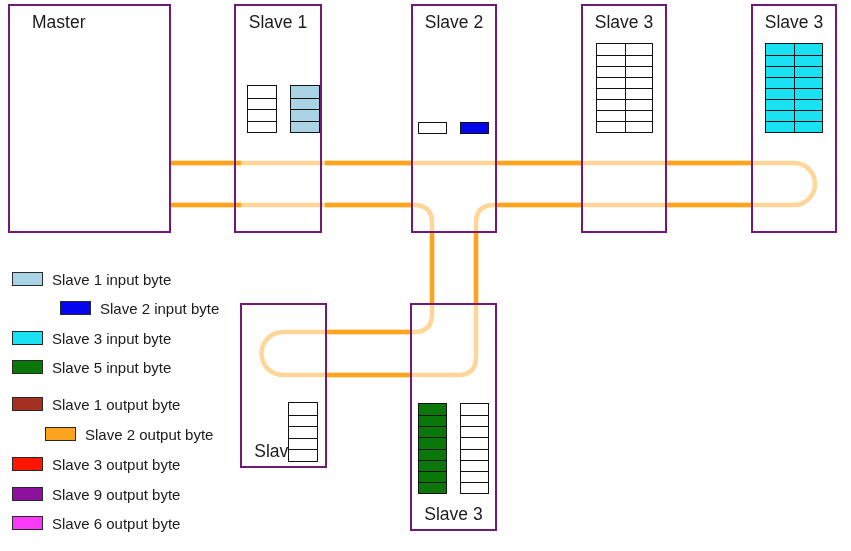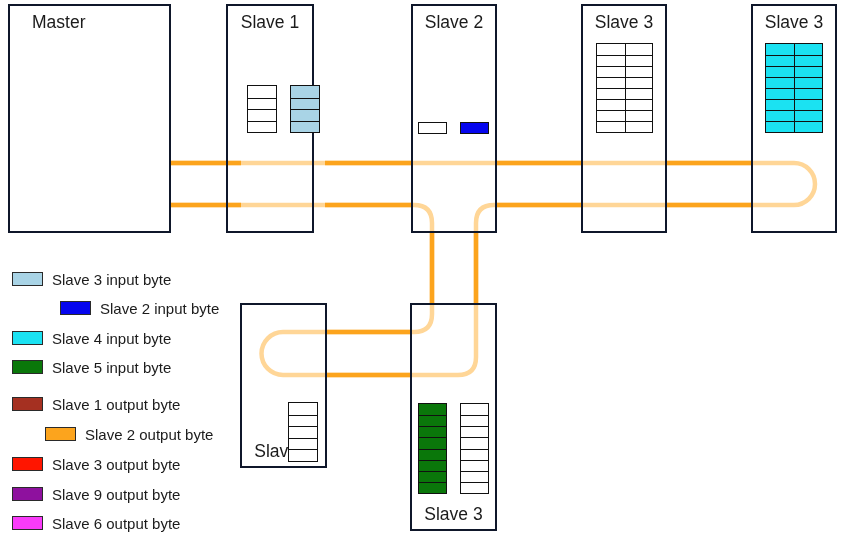--- a/index.html
+++ b/index.html
@@ -1,19 +1,19 @@
 <!DOCTYPE html>
 <html><head>
 <meta charset="utf-8">
 <style>
   html,body{margin:0;padding:0;background:#ffffff;}
   body{font-family:"Liberation Sans",sans-serif;color:#1b1b1b;}
   #stage{position:relative;width:851px;height:551px;background:#ffffff;overflow:hidden;}
   #cable{position:absolute;left:0;top:0;z-index:1;pointer-events:none;}
-  .node{position:absolute;border:2px solid #0f172a;background:transparent;z-index:2;box-sizing:border-box;padding-left:31px;}
+  .node{position:absolute;border:2px solid #701a75;background:transparent;z-index:2;box-sizing:border-box;padding-left:31px;}
   .node-label{font-size:17.5px;line-height:1.1;white-space:nowrap;}
   .label-top{position:absolute;top:7px;left:0;right:0;text-align:center;}
   .label-topleft{position:absolute;top:7px;left:22px;text-align:left;}
   .label-bottom{position:absolute;bottom:5px;left:0;right:0;text-align:center;}
   .bytegrid{position:absolute;display:grid;z-index:4;border:1.5px solid #111;box-sizing:border-box;}
   .bytegrid .cell{box-sizing:border-box;}
   .bytegrid .bt{border-top:1.5px solid #111;}
   .bytegrid .bl{border-left:1.5px solid #111;}
   #legend{position:absolute;left:0;top:0;z-index:3;}
   .lrow{position:absolute;left:12px;display:flex;align-items:center;height:12px;}
@@ -30,21 +30,21 @@
     <path d="M 171 163 H 241 M 325 163 H 411 M 497 163 H 581 M 667 163 H 751
              M 171 205 H 241 M 325 205 H 411 M 497 205 H 581 M 667 205 H 751
              M 432 233 V 303 M 476 233 V 303
              M 327 332 H 410 M 327 375 H 410" fill="none" stroke-width="4.5" stroke="#FCA41D"></path>
   </svg>
 
   <div class="node" style="left:8px;top:4px;width:163px;height:229px;">
     <div class="node-label label-topleft">Master</div>
   </div>
 
-  <div class="node" style="left:226px;top:4px;width:88px;height:229px;">
+  <div class="node" style="left:234px;top:4px;width:88px;height:229px;">
     <div class="node-label label-top">Slave 1</div>
   </div>
 
   <div class="node" style="left:411px;top:4px;width:86px;height:229px;">
     <div class="node-label label-top">Slave 2</div>
   </div>
 
   <div class="node" style="left:581px;top:4px;width:86px;height:229px;">
     <div class="node-label label-top">Slave 3</div>
   </div>
@@ -144,29 +144,29 @@
       <div class="cell" style="background: rgb(255, 255, 255);"></div>
       <div class="cell bt" style="background: rgb(255, 255, 255);"></div>
       <div class="cell bt" style="background: rgb(255, 255, 255);"></div>
       <div class="cell bt" style="background: rgb(255, 255, 255);"></div>
       <div class="cell bt" style="background: rgb(255, 255, 255);"></div>
     </div>
 
   <div id="legend">
     <div class="lrow" style="top:273px;">
       <span class="sw" style="background-color: rgb(169, 212, 230);"></span>
-      <span class="ltext">Slave 3 input byte</span>
+      <span class="ltext">Slave 1 input byte</span>
     </div>
     <div class="lrow" style="top:302px;padding-left:48px;">
       <span class="sw" style="background-color: rgb(5, 5, 238);"></span>
       <span class="ltext">Slave 2 input byte</span>
     </div>
     <div class="lrow" style="top:332px;">
       <span class="sw" style="background-color: rgb(27, 226, 242);"></span>
-      <span class="ltext">Slave 4 input byte</span>
+      <span class="ltext">Slave 3 input byte</span>
     </div>
     <div class="lrow" style="top:361px;">
       <span class="sw" style="background-color: rgb(10, 119, 10);"></span>
       <span class="ltext">Slave 5 input byte</span>
     </div>
     <div class="lrow" style="top:398px;">
       <span class="sw" style="background-color: rgb(165, 48, 33);"></span>
       <span class="ltext">Slave 1 output byte</span>
     </div>
     <div class="lrow" style="top:428px;padding-left:33px;">

